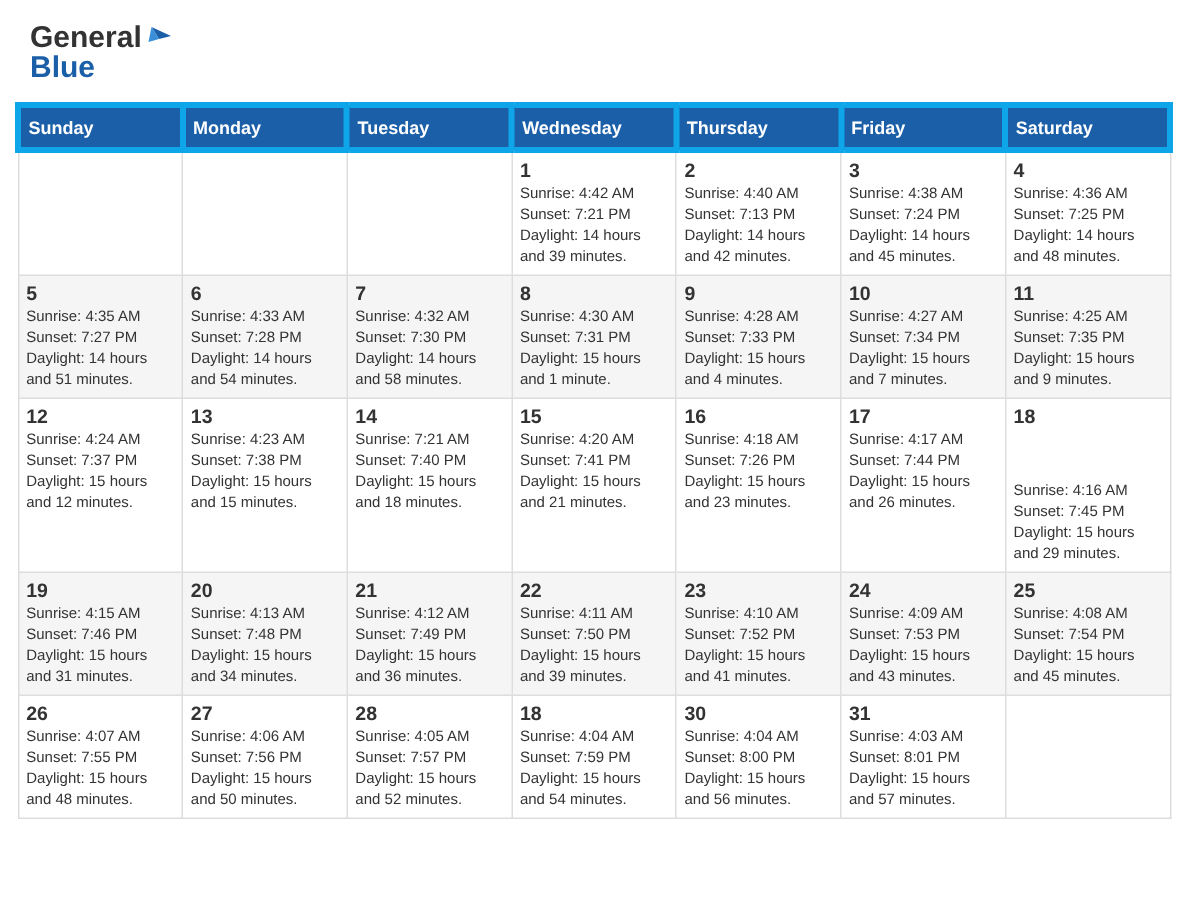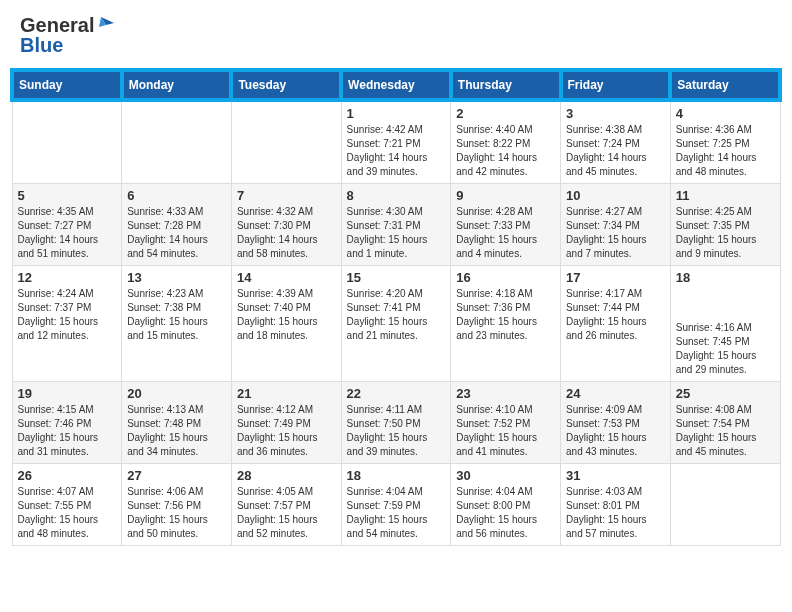--- a/index.html
+++ b/index.html
@@ -75,21 +75,21 @@
     .empty-cell {
       background: #fff !important;
     }
   </style>
 </head>
 <body>
 
 <div class="header">
   <div class="logo-wrapper">
   <div style="line-height:1;">
-    <div style="display:flex;gap:2px;">
+    <div style="display:flex;align-items:center;gap:2px;">
       <span style="font-size:20px;font-weight:bold;color:#333;">General</span>
       <svg width="18" height="18" viewBox="0 0 18 18">
         <polygon points="5,2 18,8 10,10" fill="#1a5fa8"></polygon>
         <polygon points="5,2 10,10 3,12" fill="#3a8fd8"></polygon>
       </svg>
     </div>
     <span style="font-size:20px;font-weight:bold;color:#1a5fa8;">Blue</span>
   </div>
 </div>
   <div class="title-block">
@@ -118,21 +118,21 @@
         <td>
           <span class="day-num">1</span>
           <div class="day-info" style="white-space: pre-line;">Sunrise: 4:42 AM
 Sunset: 7:21 PM
 Daylight: 14 hours
 and 39 minutes.</div>
         </td>
         <td>
           <span class="day-num">2</span>
           <div class="day-info" style="white-space: pre-line;">Sunrise: 4:40 AM
-Sunset: 8:22 PM
+Sunset: 7:13 PM
 Daylight: 14 hours
 and 42 minutes.</div>
         </td>
         <td>
           <span class="day-num">3</span>
           <div class="day-info" style="white-space: pre-line;">Sunrise: 4:38 AM
 Sunset: 7:24 PM
 Daylight: 14 hours
 and 45 minutes.</div>
         </td>
@@ -205,36 +205,36 @@
         </td>
         <td>
           <span class="day-num">13</span>
           <div class="day-info" style="white-space: pre-line;">Sunrise: 4:23 AM
 Sunset: 7:38 PM
 Daylight: 15 hours
 and 15 minutes.</div>
         </td>
         <td>
           <span class="day-num">14</span>
-          <div class="day-info" style="white-space: pre-line;">Sunrise: 4:39 AM
+          <div class="day-info" style="white-space: pre-line;">Sunrise: 7:21 AM
 Sunset: 7:40 PM
 Daylight: 15 hours
 and 18 minutes.</div>
         </td>
         <td>
           <span class="day-num">15</span>
           <div class="day-info" style="white-space: pre-line;">Sunrise: 4:20 AM
 Sunset: 7:41 PM
 Daylight: 15 hours
 and 21 minutes.</div>
         </td>
         <td>
           <span class="day-num">16</span>
           <div class="day-info" style="white-space: pre-line;">Sunrise: 4:18 AM
-Sunset: 7:36 PM
+Sunset: 7:26 PM
 Daylight: 15 hours
 and 23 minutes.</div>
         </td>
         <td>
           <span class="day-num">17</span>
           <div class="day-info" style="white-space: pre-line;">Sunrise: 4:17 AM
 Sunset: 7:44 PM
 Daylight: 15 hours
 and 26 minutes.</div>
         </td>

